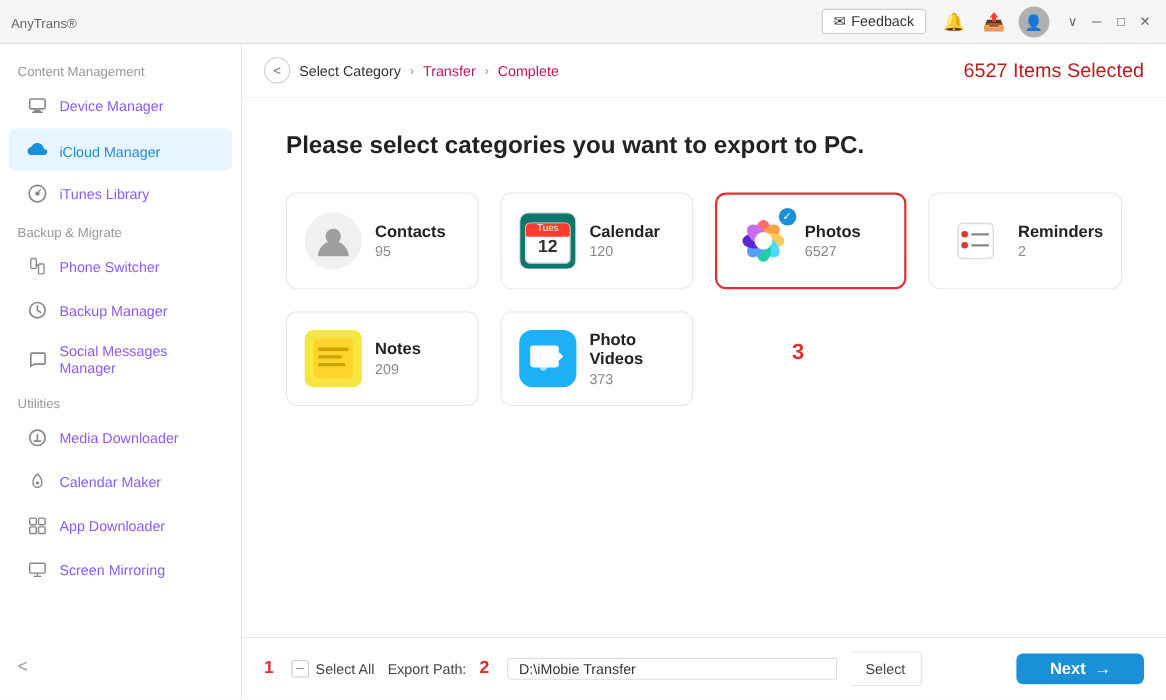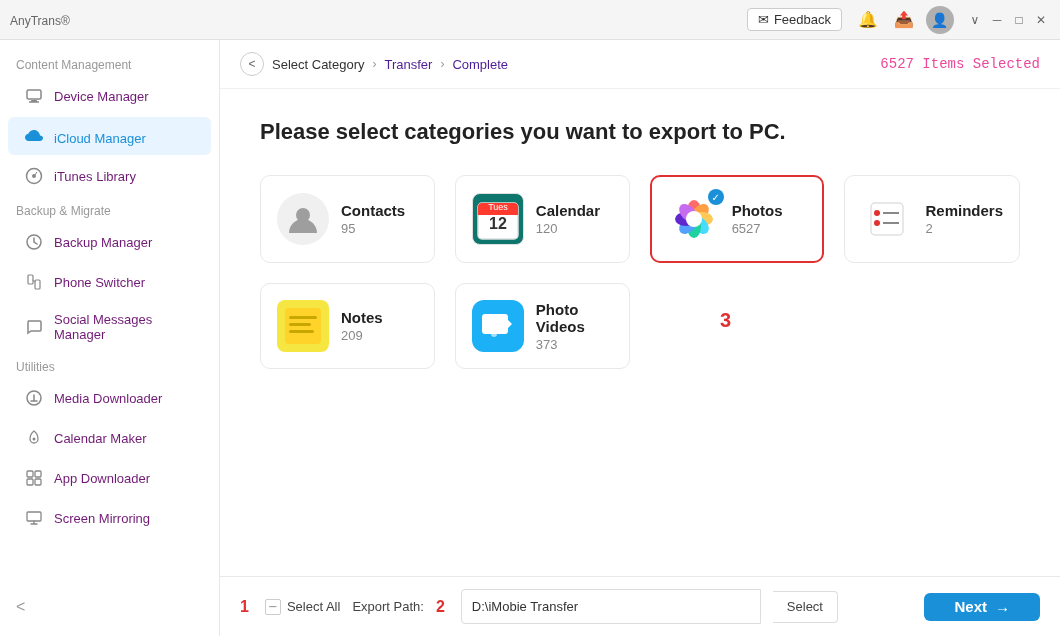--- a/index.html
+++ b/index.html
@@ -107,21 +107,21 @@
     }
     .sidebar-item {
       display: flex;
       align-items: center;
       gap: 10px;
       padding: 9px 16px;
       cursor: pointer;
       border-radius: 6px;
       margin: 1px 8px;
       font-size: 13px;
-      color: #701a75;
+      color: #8b5cf6;
     }
     .sidebar-item.active {
       background: #e8f4ff;
       color: #1a90d9;
       align-items: flex-end;
     }
     .sidebar-item-icon {
       width: 20px;
       height: 20px;
       display: flex;
@@ -162,29 +162,28 @@
       border-radius: 50%;
       display: flex;
       align-items: center;
       justify-content: center;
       font-size: 12px;
       color: #666;
       cursor: pointer;
     }
     .breadcrumb-item {
       font-size: 13px;
-      color: #4c1d95;
+      color: #be185d;
     }
     .breadcrumb-item.active { color: #333; font-weight: 500; }
     .breadcrumb-sep { color: #999; font-size: 12px; }
     .items-selected {
       margin-left: auto;
-      font-size: 14px;
-      color: #ec4899;
-      font-family: Liberation Mono, monospace;
+      font-size: 18px;
+      color: #b91c1c;
     }
 
     
     .main-content {
       flex: 1;
       padding: 30px 40px 0;
       overflow-y: auto;
     }
     .page-title {
       font-size: 22px;
@@ -291,21 +290,21 @@
       font-size: 10px;
       color: #666;
     }
     .export-path-label {
       font-size: 13px;
       color: #444;
     }
     .export-path-input {
       flex: 1;
       max-width: 300px;
-      height: 35px;
+      height: 20px;
       border: 1px solid #ddd;
       border-radius: 4px 0 0 4px;
       padding: 0 10px;
       font-size: 13px;
       color: #333;
       outline: none;
     }
     .select-path-btn {
       height: 32px;
       padding: 0 14px;
@@ -418,36 +417,36 @@
           </svg>
       </div>
       <span>iTunes Library</span>
     </div>
 
     <div class="sidebar-section-label">Backup &amp; Migrate</div>
 
     <div class="sidebar-item">
       <div class="sidebar-item-icon">
         <svg width="18" height="18" viewBox="0 0 18 18" fill="none">
-            <circle cx="9" cy="9" r="7" stroke="#888" stroke-width="1.5"></circle>
-            <path d="M9 5v4l3 2" stroke="#888" stroke-width="1.5" stroke-linecap="round"></path>
-          </svg>
-      </div>
-      <span>Backup Manager</span>
-    </div>
-
-    <div class="sidebar-item">
-      <div class="sidebar-item-icon">
-        <svg width="18" height="18" viewBox="0 0 18 18" fill="none">
             <rect x="3" y="2" width="5" height="9" rx="1" stroke="#888" stroke-width="1.2"></rect>
             <rect x="10" y="7" width="5" height="9" rx="1" stroke="#888" stroke-width="1.2"></rect>
             <path d="M7.5 7L10.5 9" stroke="#888" stroke-width="1" marker-end="url(#a)"></path>
           </svg>
       </div>
       <span>Phone Switcher</span>
+    </div>
+
+    <div class="sidebar-item">
+      <div class="sidebar-item-icon">
+        <svg width="18" height="18" viewBox="0 0 18 18" fill="none">
+            <circle cx="9" cy="9" r="7" stroke="#888" stroke-width="1.5"></circle>
+            <path d="M9 5v4l3 2" stroke="#888" stroke-width="1.5" stroke-linecap="round"></path>
+          </svg>
+      </div>
+      <span>Backup Manager</span>
     </div>
 
     <div class="sidebar-item">
       <div class="sidebar-item-icon">
         <svg width="18" height="18" viewBox="0 0 18 18" fill="none">
             <path d="M3 3h12a1 1 0 011 1v8a1 1 0 01-1 1H6l-3 2V4a1 1 0 011-1z" stroke="#888" stroke-width="1.5"></path>
           </svg>
       </div>
       <span>Social Messages Manager</span>
     </div>

